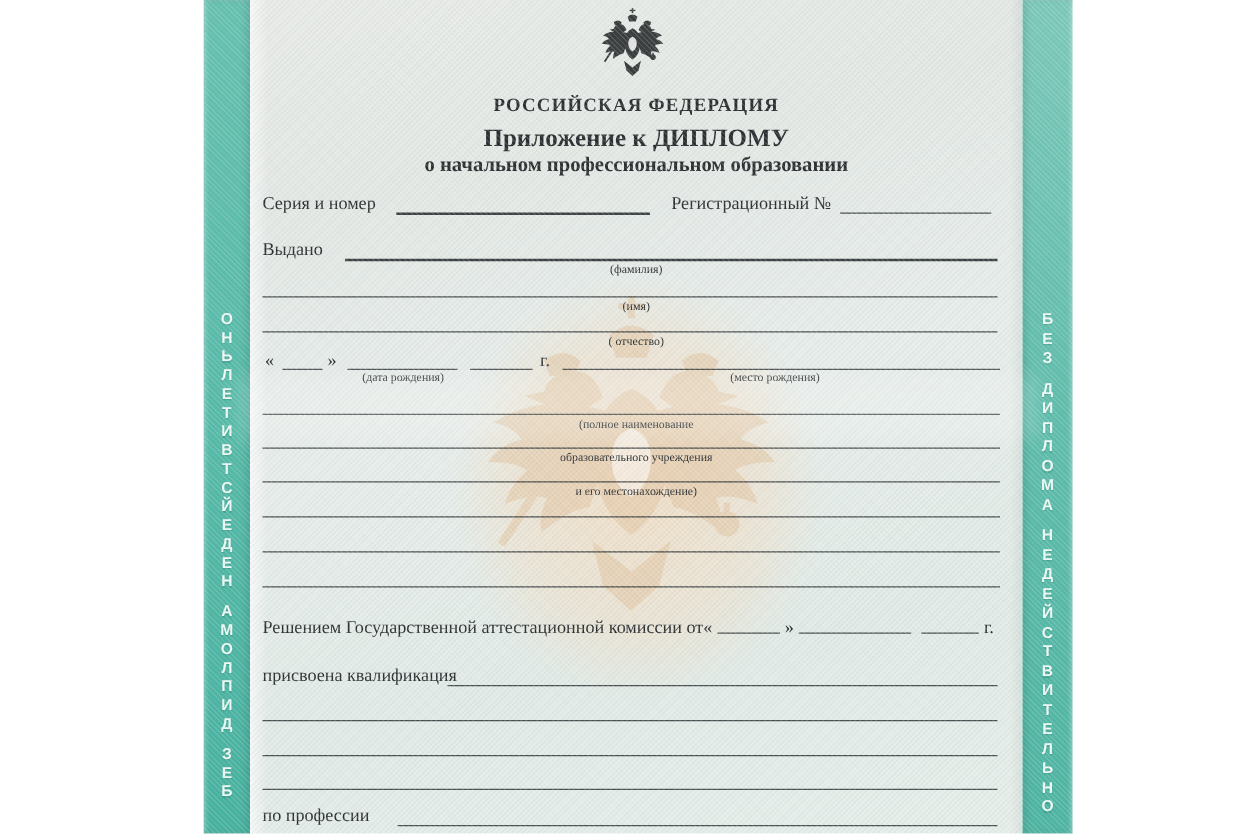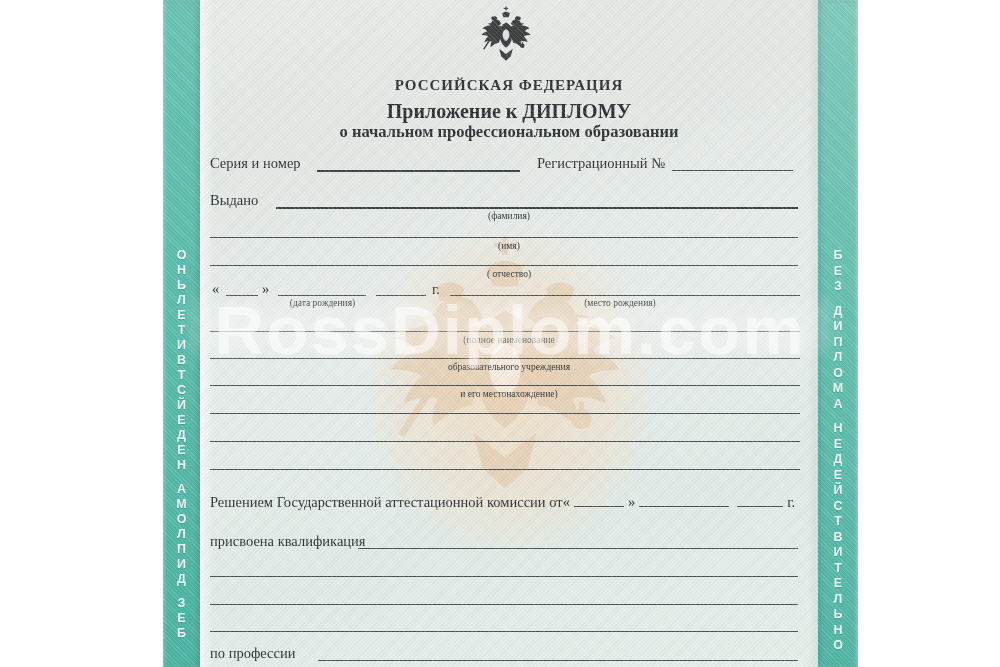--- a/index.html
+++ b/index.html
@@ -222,15 +222,14 @@
           <span class="ch">Е</span>
           <span class="ch">Л</span>
           <span class="ch">Ь</span>
           <span class="ch">Н</span>
           <span class="ch">О</span>
         </div>
     </div>
 
     <div class="texture"></div>
     <div class="wm-glow"></div>
-    <div class="wm">RossDiplom.com</div>
   </div>
 </div>
 
 </body></html>

